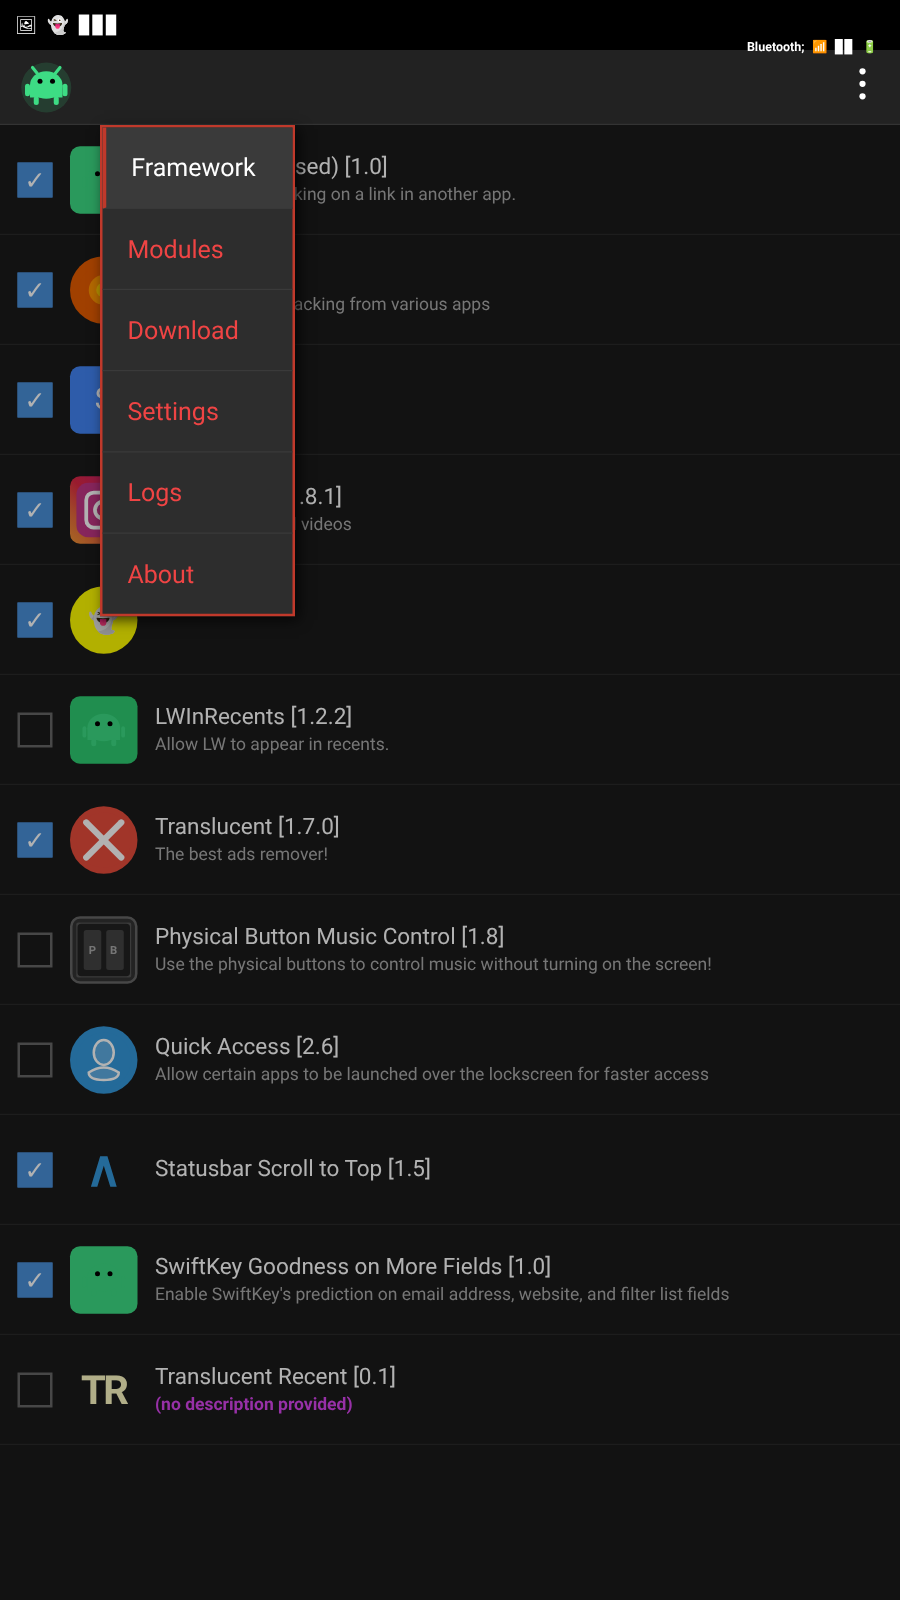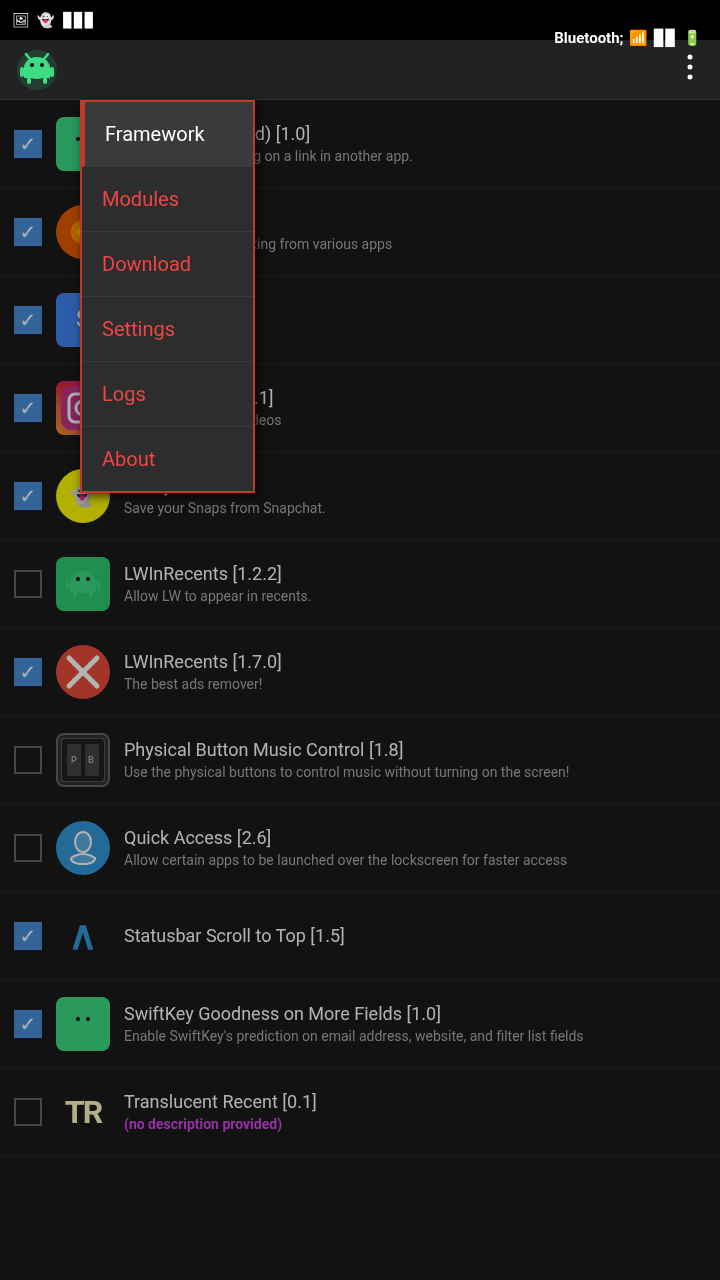--- a/index.html
+++ b/index.html
@@ -27,21 +27,21 @@
     }
     .status-bar-left {
       display: flex;
       gap: 8px;
       align-items: center;
     }
     .status-bar-right {
       display: flex;
       align-items: center;
       gap: 6px;
-      font-size: 15px;
+      font-size: 10px;
       font-weight: bold;
       margin-top: 36px;
     }
 
     
     .top-bar {
       width: 100%;
       height: 60px;
       background: #222;
       display: flex;
@@ -64,21 +64,21 @@
       color: #fff;
       font-size: 22px;
       cursor: pointer;
     }
 
     
     .dropdown-menu {
       position: absolute;
       top: 100px;
       left: 80px;
-      width: 175px;
+      width: 156px;
       background: #2d2d2d;
       z-index: 100;
       border: 2px solid #c0392b;
       box-shadow: 3px 3px 10px rgba(0,0,0,0.7);
     }
     .dropdown-item {
       padding: 20px 20px;
       font-size: 20px;
       color: #ef4444;
       cursor: pointer;
@@ -321,24 +321,20 @@
         <div class="module-desc">agram photos and videos</div>
       </div>
     </div>
     <div class="module-item">
       <div class="module-checkbox checked">✓</div>
       <div class="module-icon icon-snapchat">
         <svg width="44" height="44" viewBox="0 0 44 44">
       <circle cx="22" cy="22" r="22" fill="#fffc00"></circle>
       <text x="22" y="29" text-anchor="middle" font-size="20" fill="#333">👻</text>
     </svg>
-      </div>
-      <div class="module-info">
-        <div class="module-name">3.2.3]</div>
-        <div class="module-desc">Save your Snaps from Snapchat.</div>
       </div>
     </div>
     <div class="module-item">
       <div class="module-checkbox"></div>
       <div class="module-icon icon-lw">
         <svg width="42" height="42" viewBox="0 0 42 42">
       <ellipse cx="21" cy="19" rx="13" ry="11" fill="#3ddc84"></ellipse>
       <rect x="8" y="19" width="26" height="10" fill="#3ddc84"></rect>
       <rect x="11" y="28" width="4" height="6" rx="2" fill="#3ddc84"></rect>
       <rect x="27" y="28" width="4" height="6" rx="2" fill="#3ddc84"></rect>
@@ -356,21 +352,21 @@
     <div class="module-item">
       <div class="module-checkbox checked">✓</div>
       <div class="module-icon icon-minmin">
         <svg width="44" height="44" viewBox="0 0 44 44">
       <circle cx="22" cy="22" r="22" fill="#e74c3c"></circle>
       <line x1="8" y1="8" x2="36" y2="36" stroke="white" stroke-width="5" stroke-linecap="round"></line>
       <line x1="36" y1="8" x2="8" y2="36" stroke="white" stroke-width="5" stroke-linecap="round"></line>
     </svg>
       </div>
       <div class="module-info">
-        <div class="module-name">LWInRecents [1.7.0]</div>
+        <div class="module-name">Translucent [1.7.0]</div>
         <div class="module-desc">The best ads remover!</div>
       </div>
     </div>
     <div class="module-item">
       <div class="module-checkbox"></div>
       <div class="module-icon icon-pbmc">
         <svg width="44" height="44" viewBox="0 0 44 44">
       <rect width="44" height="44" rx="4" fill="#222" stroke="#555" stroke-width="2"></rect>
       <rect x="6" y="6" width="14" height="32" rx="2" fill="#444"></rect>
       <rect x="24" y="6" width="14" height="32" rx="2" fill="#444"></rect>

